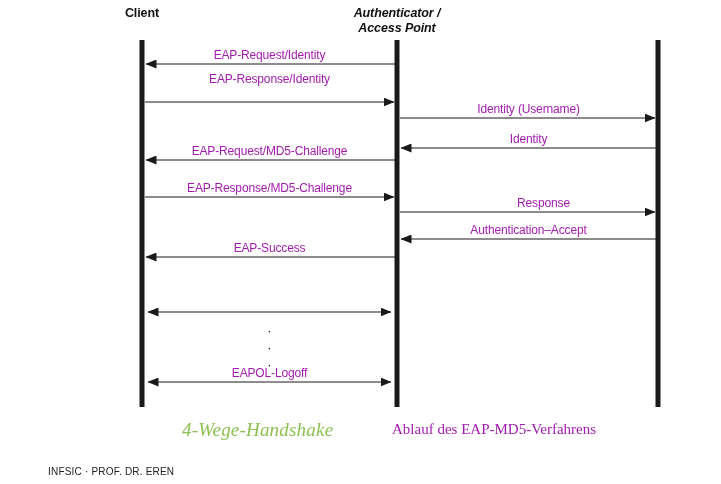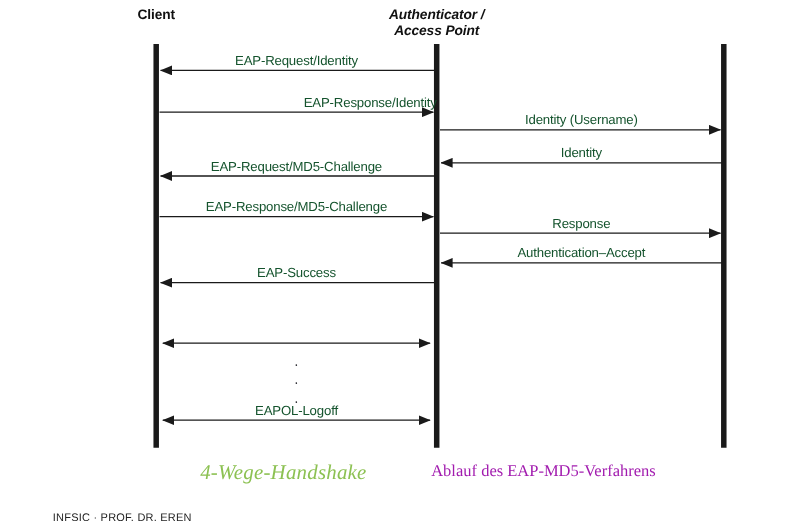--- a/index.html
+++ b/index.html
@@ -37,21 +37,21 @@
     font-size: 12.5px;
     font-weight: bold;
     color: #111111;
     line-height: 15px;
     letter-spacing: -0.1px;
   }
   .msg-label {
     position: absolute;
     font-family: "Liberation Sans", sans-serif;
     font-size: 12px;
-    color: #14532d;
+    color: #a21caf;
     white-space: nowrap;
     text-align: center;
     letter-spacing: -0.15px;
   }
   .caption-green {
     position: absolute;
     font-family: "Liberation Serif", serif;
     font-style: italic;
     font-size: 19px;
     color: #8cc152;
@@ -134,31 +134,31 @@
   </div>
 
   <div class="actor-title" style="left:327px; top:6px; width:140px;font-style:italic;">
     <div>Authenticator /</div>
     <div>Access Point</div>
   </div>
 
 
   <div class="msg-label" style="left:142px; top:48px; width:255px;">EAP-Request/Identity</div>
 
-  <div class="msg-label" style="left:142px; top:86px; width:255px;text-align:right;">EAP-Response/Identity</div>
+  <div class="msg-label" style="left:142px; top:72px; width:255px;">EAP-Response/Identity</div>
 
   <div class="msg-label" style="left:399px; top:102px; width:259px;">Identity (Username)</div>
 
   <div class="msg-label" style="left:399px; top:132px; width:259px;">Identity</div>
 
   <div class="msg-label" style="left:142px; top:144px; width:255px;">EAP-Request/MD5-Challenge</div>
 
   <div class="msg-label" style="left:142px; top:181px; width:255px;">EAP-Response/MD5-Challenge</div>
 
-  <div class="msg-label" style="left:399px; top:196px; width:259px;">Response</div>
+  <div class="msg-label" style="left:399px; top:196px; width:259px;padding-left:15px;">Response</div>
 
   <div class="msg-label" style="left:399px; top:223px; width:259px;">Authentication–Accept</div>
 
   <div class="msg-label" style="left:142px; top:241px; width:255px;">EAP-Success</div>
 
 
   <div class="msg-label" style="left:142px; top:366px; width:255px;">EAPOL-Logoff</div>
 
   <div class="vdots" style="left:142px; top:322px; width:255px;">
     <div>·</div>

